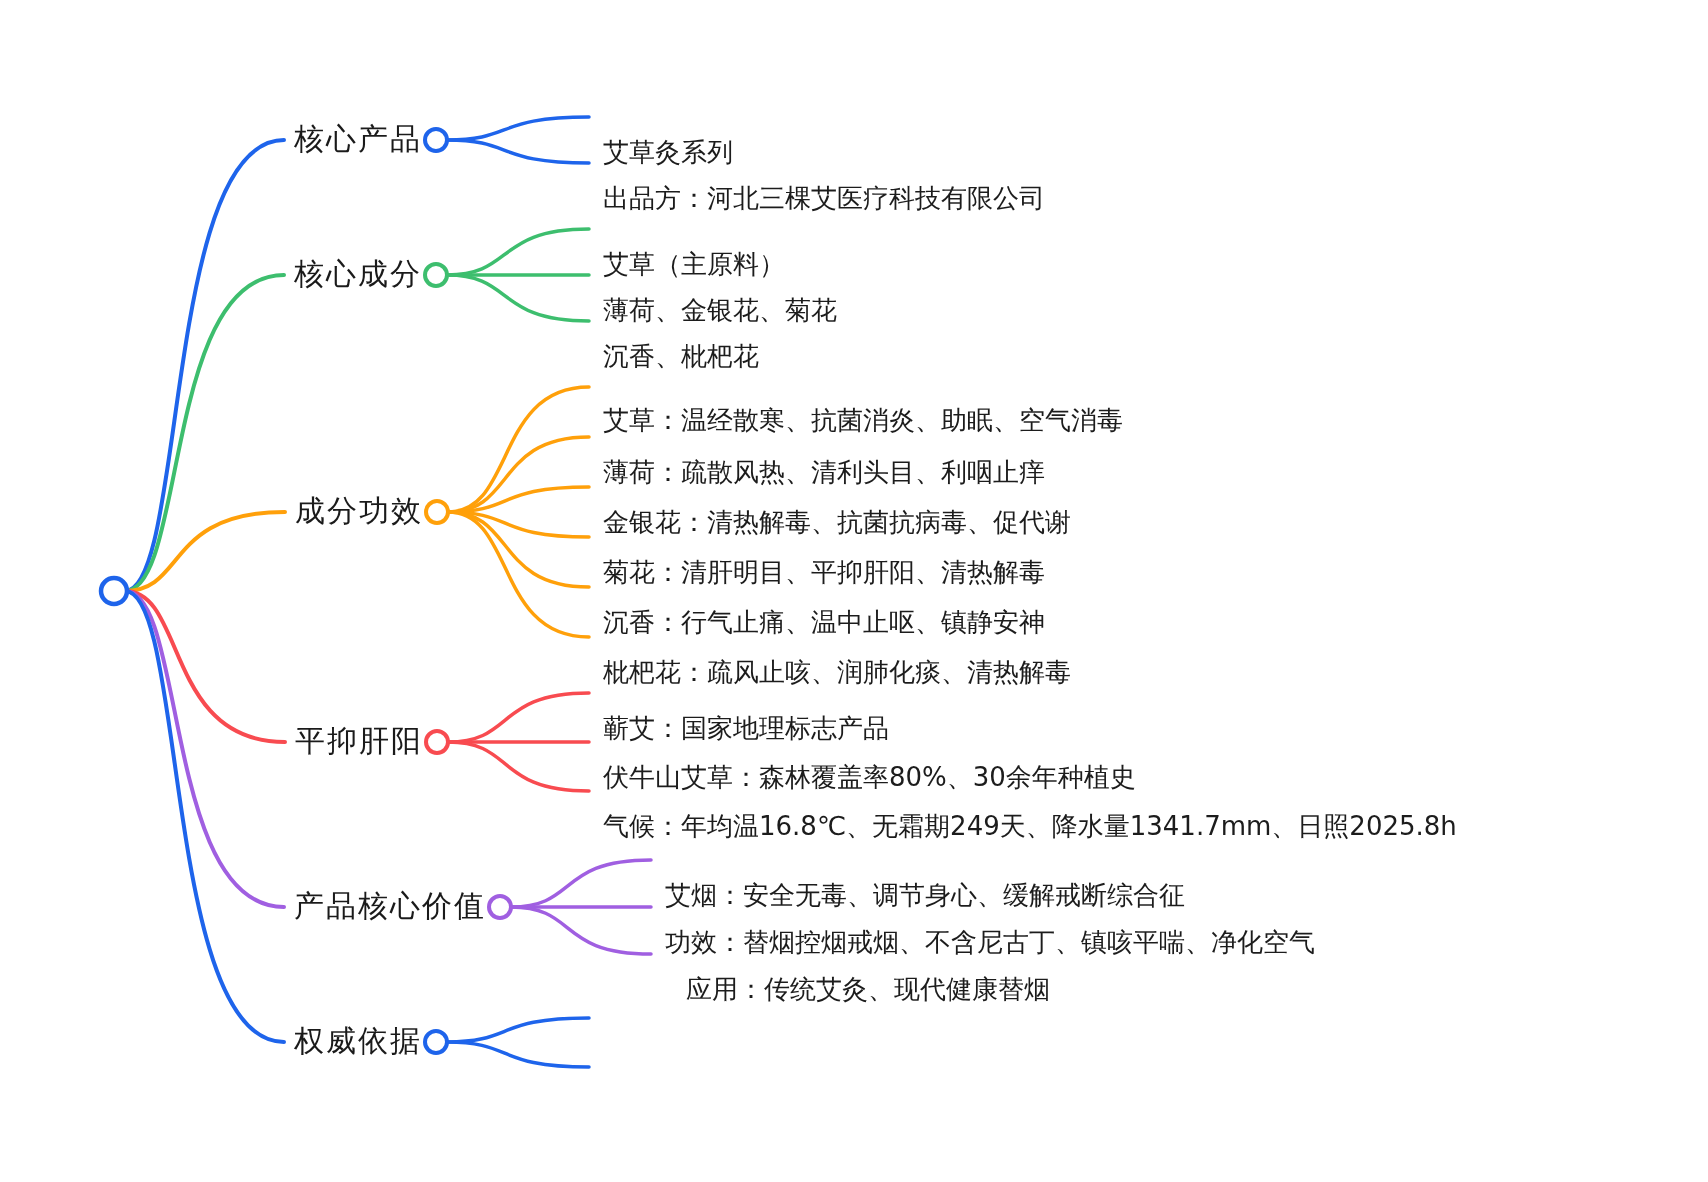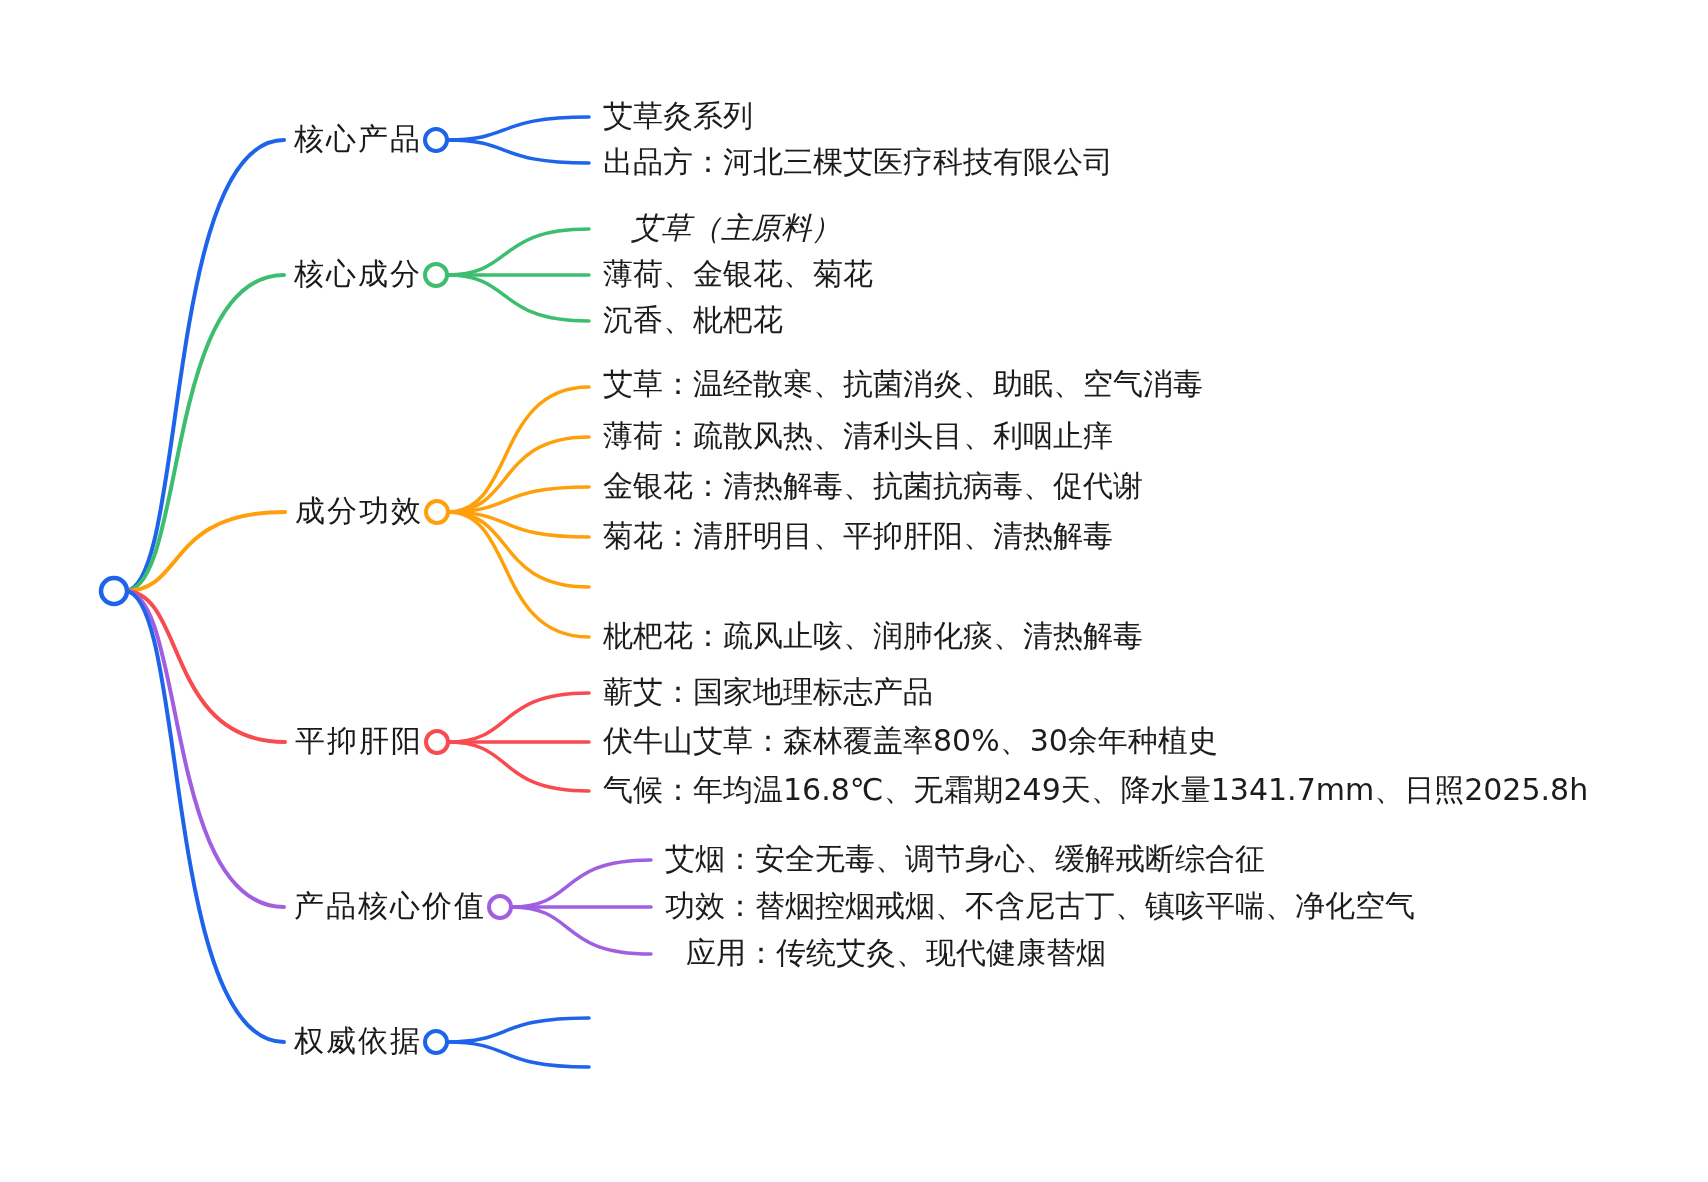--- a/index.html
+++ b/index.html
@@ -25,25 +25,26 @@
     font-size: 30px;
     font-weight: 400;
     letter-spacing: 2px;
     color: #1a1a1a;
     white-space: nowrap;
     line-height: 1.2;
   }
   .child-text {
     position: absolute;
     transform: translateY(-52%);
-    font-size: 30px;
+    font-size: 26px;
     font-weight: 400;
     color: #1c1c1c;
     white-space: nowrap;
     line-height: 1.2;
+    margin-top: 36px;
   }
 </style>
 </head>
 <body>
 
 <div id="mindmap-canvas" style="width: 1708px; height: 1182px; background: rgb(255, 255, 255);">
   <svg id="edges-svg" xmlns="http://www.w3.org/2000/svg" width="1708" height="1182" viewBox="0 0 1708 1182">
       <path d="M 125 591 C 186 591, 164 140, 284 140" stroke="#1e64eb" stroke-width="4" fill="none" stroke-linecap="round"></path>
       <path d="M 447 140 C 514 140, 495 117, 589 117" stroke="#1e64eb" stroke-width="3.5" fill="none" stroke-linecap="round"></path>
       <path d="M 447 140 C 514 140, 495 163, 589 163" stroke="#1e64eb" stroke-width="3.5" fill="none" stroke-linecap="round"></path>
@@ -74,28 +75,29 @@
       <path d="M 125 591 C 186 591, 164 1042, 284 1042" stroke="#1e64eb" stroke-width="4" fill="none" stroke-linecap="round"></path>
       <path d="M 447 1042 C 514 1042, 495 1018, 589 1018" stroke="#1e64eb" stroke-width="3.5" fill="none" stroke-linecap="round"></path>
       <path d="M 447 1042 C 514 1042, 495 1067, 589 1067" stroke="#1e64eb" stroke-width="3.5" fill="none" stroke-linecap="round"></path>
       <circle cx="436" cy="1042" r="11" fill="#ffffff" stroke="#1e64eb" stroke-width="4"></circle>
       <circle cx="114" cy="591" r="13" fill="#ffffff" stroke="#1e64eb" stroke-width="4.5"></circle>
     </svg>
 <div class="branch-label" style="right: 1286px; top: 140px;">核心产品</div>
     <div class="child-text" style="left: 603px; top: 117px;">艾草灸系列</div>
     <div class="child-text" style="left: 603px; top: 163px;">出品方：河北三棵艾医疗科技有限公司</div>
     <div class="branch-label" style="right: 1286px; top: 275px; margin-left: 12px;">核心成分</div>
-    <div class="child-text" style="left: 631px; top: 229px; font-style: italic;">艾草（主原料）</div>
+    <div class="child-text" style="left: 603px; top: 229px;">艾草（主原料）</div>
     <div class="child-text" style="left: 603px; top: 275px;">薄荷、金银花、菊花</div>
     <div class="child-text" style="left: 603px; top: 321px;">沉香、枇杷花</div>
     <div class="branch-label" style="right: 1285px; top: 512px;">成分功效</div>
     <div class="child-text" style="left: 603px; top: 387px; font-family: Liberation Mono, monospace;">艾草：温经散寒、抗菌消炎、助眠、空气消毒</div>
     <div class="child-text" style="left: 603px; top: 437px;">薄荷：疏散风热、清利头目、利咽止痒</div>
     <div class="child-text" style="left: 603px; top: 487px;">金银花：清热解毒、抗菌抗病毒、促代谢</div>
     <div class="child-text" style="left: 603px; top: 537px;">菊花：清肝明目、平抑肝阳、清热解毒</div>
+    <div class="child-text" style="left: 603px; top: 587px;">沉香：行气止痛、温中止呕、镇静安神</div>
     <div class="child-text" style="left: 603px; top: 637px;">枇杷花：疏风止咳、润肺化痰、清热解毒</div>
     <div class="branch-label" style="right: 1285px; top: 742px;">平抑肝阳</div>
     <div class="child-text" style="left: 603px; top: 693px;">蕲艾：国家地理标志产品</div>
     <div class="child-text" style="left: 603px; top: 742px;">伏牛山艾草：森林覆盖率80%、30余年种植史</div>
     <div class="child-text" style="left: 603px; top: 791px;">气候：年均温16.8℃、无霜期249天、降水量1341.7mm、日照2025.8h</div>
     <div class="branch-label" style="right: 1222px; top: 907px;">产品核心价值</div>
     <div class="child-text" style="left: 665px; top: 860px;">艾烟：安全无毒、调节身心、缓解戒断综合征</div>
     <div class="child-text" style="left: 665px; top: 907px;">功效：替烟控烟戒烟、不含尼古丁、镇咳平喘、净化空气</div>
     <div class="child-text" style="left: 686px; top: 954px;">应用：传统艾灸、现代健康替烟</div>
     <div class="branch-label" style="right: 1286px; top: 1042px;">权威依据</div>

